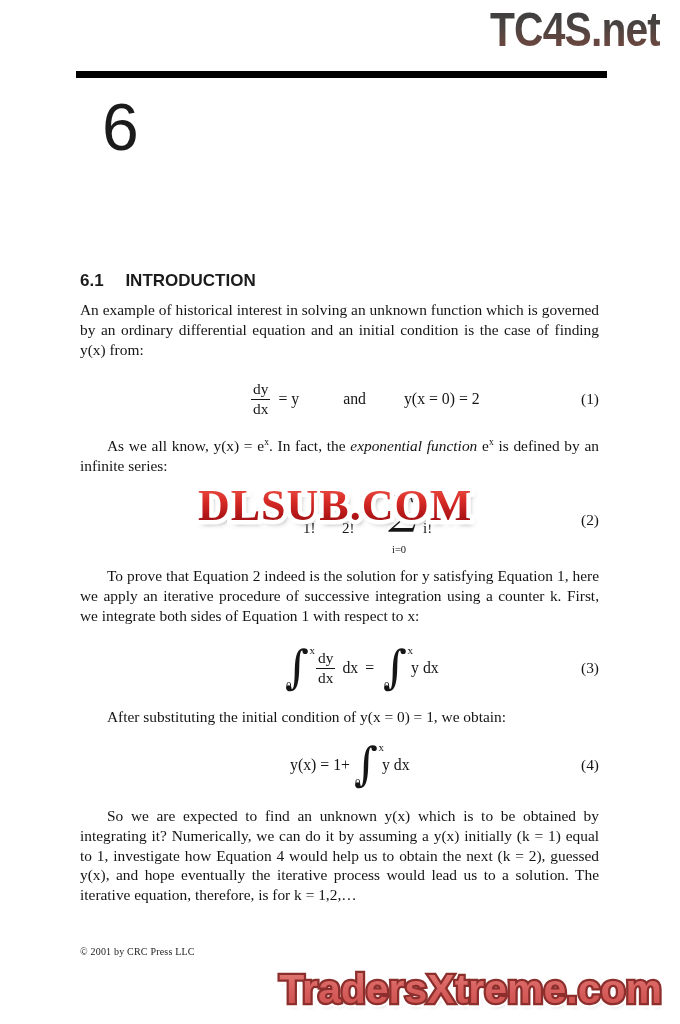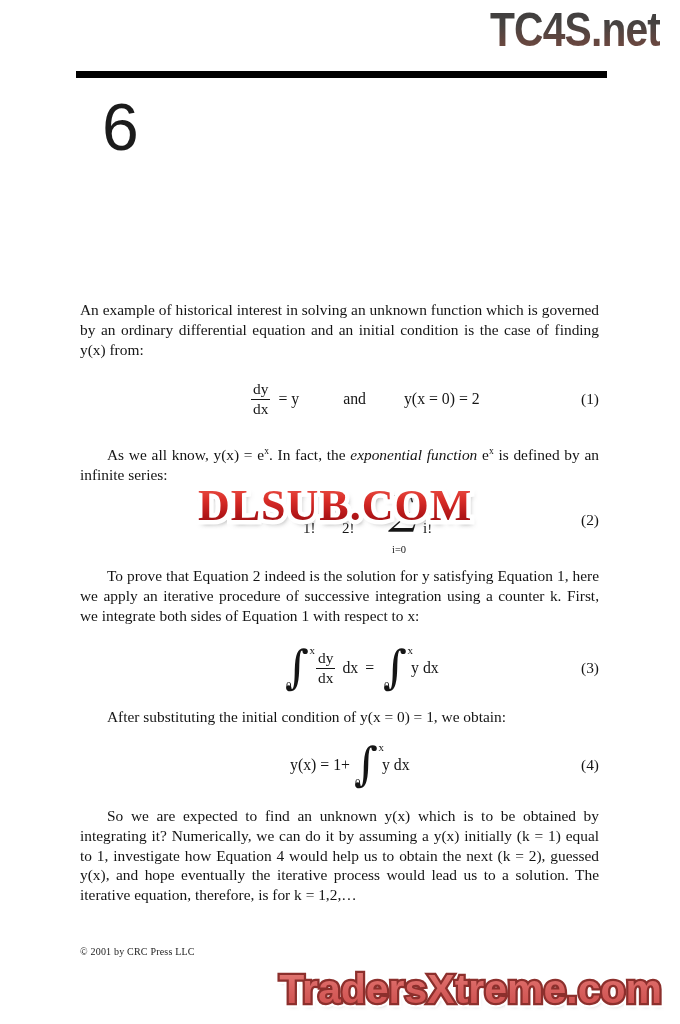--- a/index.html
+++ b/index.html
@@ -29,21 +29,21 @@
   .sec-heading{position:absolute;left:80px;top:271px;
     font-family:"Liberation Sans","DejaVu Sans",sans-serif;
     font-weight:700;font-size:17px;color:#1b1b1b;}
   .sec-num{margin-right:17px;}
 
   
   .body{position:absolute;left:80px;width:519px;margin:0;
     font-size:15.4px;line-height:19.8px;text-align:justify;color:#141414;}
   .indent{text-indent:27px;}
   .p1{top:300px;}
-  .p2{top:436px;margin-top:9px;}
+  .p2{top:436px;}
   .p3{top:566px;}
   .p4{top:707px;}
   .p5{top:806px;}
   sup{font-size:0.62em;line-height:0;}
 
   
   .eq{position:absolute;left:80px;width:519px;}
   .eq-row{display:flex;align-items:center;font-size:15.8px;}
   .eq-label{position:absolute;right:0;top:50%;transform:translateY(-50%);font-size:15.4px;}
   .frac{display:inline-flex;flex-direction:column;align-items:center;
@@ -110,20 +110,24 @@
 <div class="page">
 
   <div class="wm-top">TC4S.net</div>
 
   <div class="rule"></div>
 
   <div class="chapter">
     <div class="ch-num">6</div>
   </div>
 
+  <div class="sec-heading">
+    <span class="sec-num">6.1</span>
+    <span class="sec-title">INTRODUCTION</span>
+  </div>
 
   <p class="body p1">An example of historical interest in solving an unknown function which is governed by an ordinary differential equation and an initial condition is the case of finding y(x) from:</p>
 
   <div class="eq eq1">
     <div class="eq-row">
       <span class="frac">
         <span class="num">dy</span>
         <span class="den">dx</span>
       </span>
       <span class="tok rhs">= y</span>

